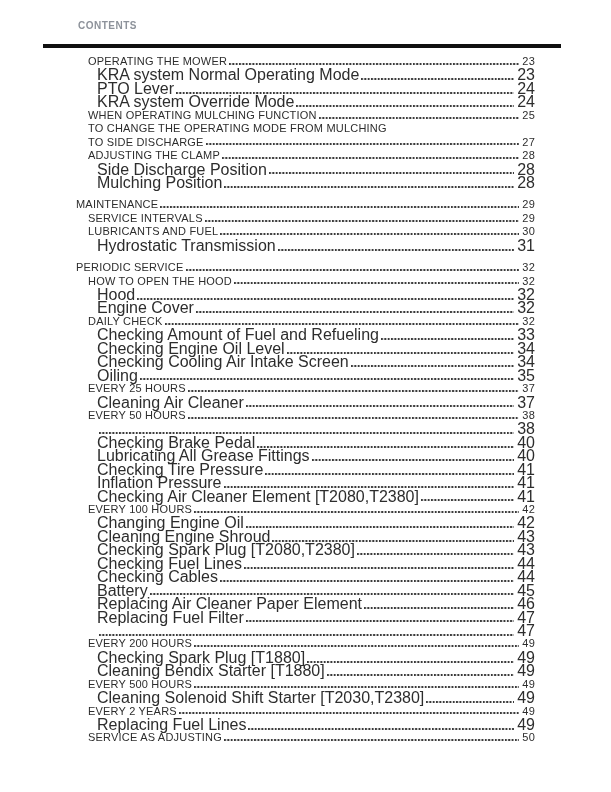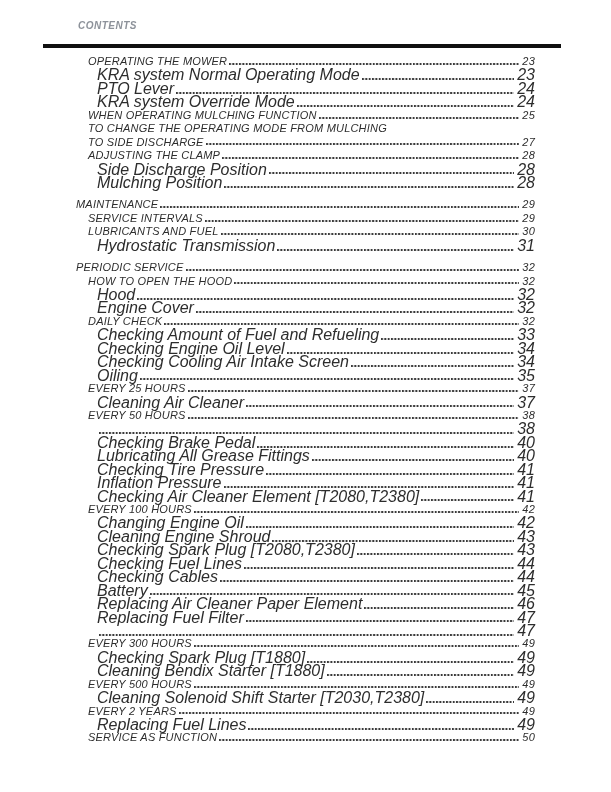--- a/index.html
+++ b/index.html
@@ -10,21 +10,20 @@
     --background:#ffffff;
   }
   html,body{margin:0;padding:0;background:var(--background);}
   .page{
     position:relative;
     width:571px;height:792px;
     background:var(--background);
     font-family:"Liberation Sans", sans-serif;
     color:var(--text);
     overflow:hidden;
-    font-style:italic;
   }
   .header-label{
     position:absolute;left:78px;top:20px;
     font-size:10px;font-weight:bold;letter-spacing:0.5px;
     color:var(--header-gray);
   }
   .rule{
     position:absolute;left:43px;top:44px;
     width:518px;height:3.5px;
     background:var(--rule-black);
@@ -261,21 +260,21 @@
       <div class="row l2">
     <span class="lbl">Replacing Fuel Filter</span>
     <span class="leader"></span>
     <span class="pg">47</span>
   </div>
       <div class="row l2">
     <span class="leader"></span>
     <span class="pg">47</span>
   </div>
       <div class="row l1">
-    <span class="lbl">EVERY 300 HOURS</span>
+    <span class="lbl">EVERY 200 HOURS</span>
     <span class="leader"></span>
     <span class="pg">49</span>
   </div>
       <div class="row l2">
     <span class="lbl">Checking Spark Plug [T1880]</span>
     <span class="leader"></span>
     <span class="pg">49</span>
   </div>
       <div class="row l2">
     <span class="lbl">Cleaning Bendix Starter [T1880]</span>
@@ -296,18 +295,18 @@
     <span class="lbl">EVERY 2 YEARS</span>
     <span class="leader"></span>
     <span class="pg">49</span>
   </div>
       <div class="row l2">
     <span class="lbl">Replacing Fuel Lines</span>
     <span class="leader"></span>
     <span class="pg">49</span>
   </div>
       <div class="row l1">
-    <span class="lbl">SERVICE AS FUNCTION</span>
+    <span class="lbl">SERVICE AS ADJUSTING</span>
     <span class="leader"></span>
     <span class="pg">50</span>
   </div>
     </div>
 </div>
 
 </body></html>

